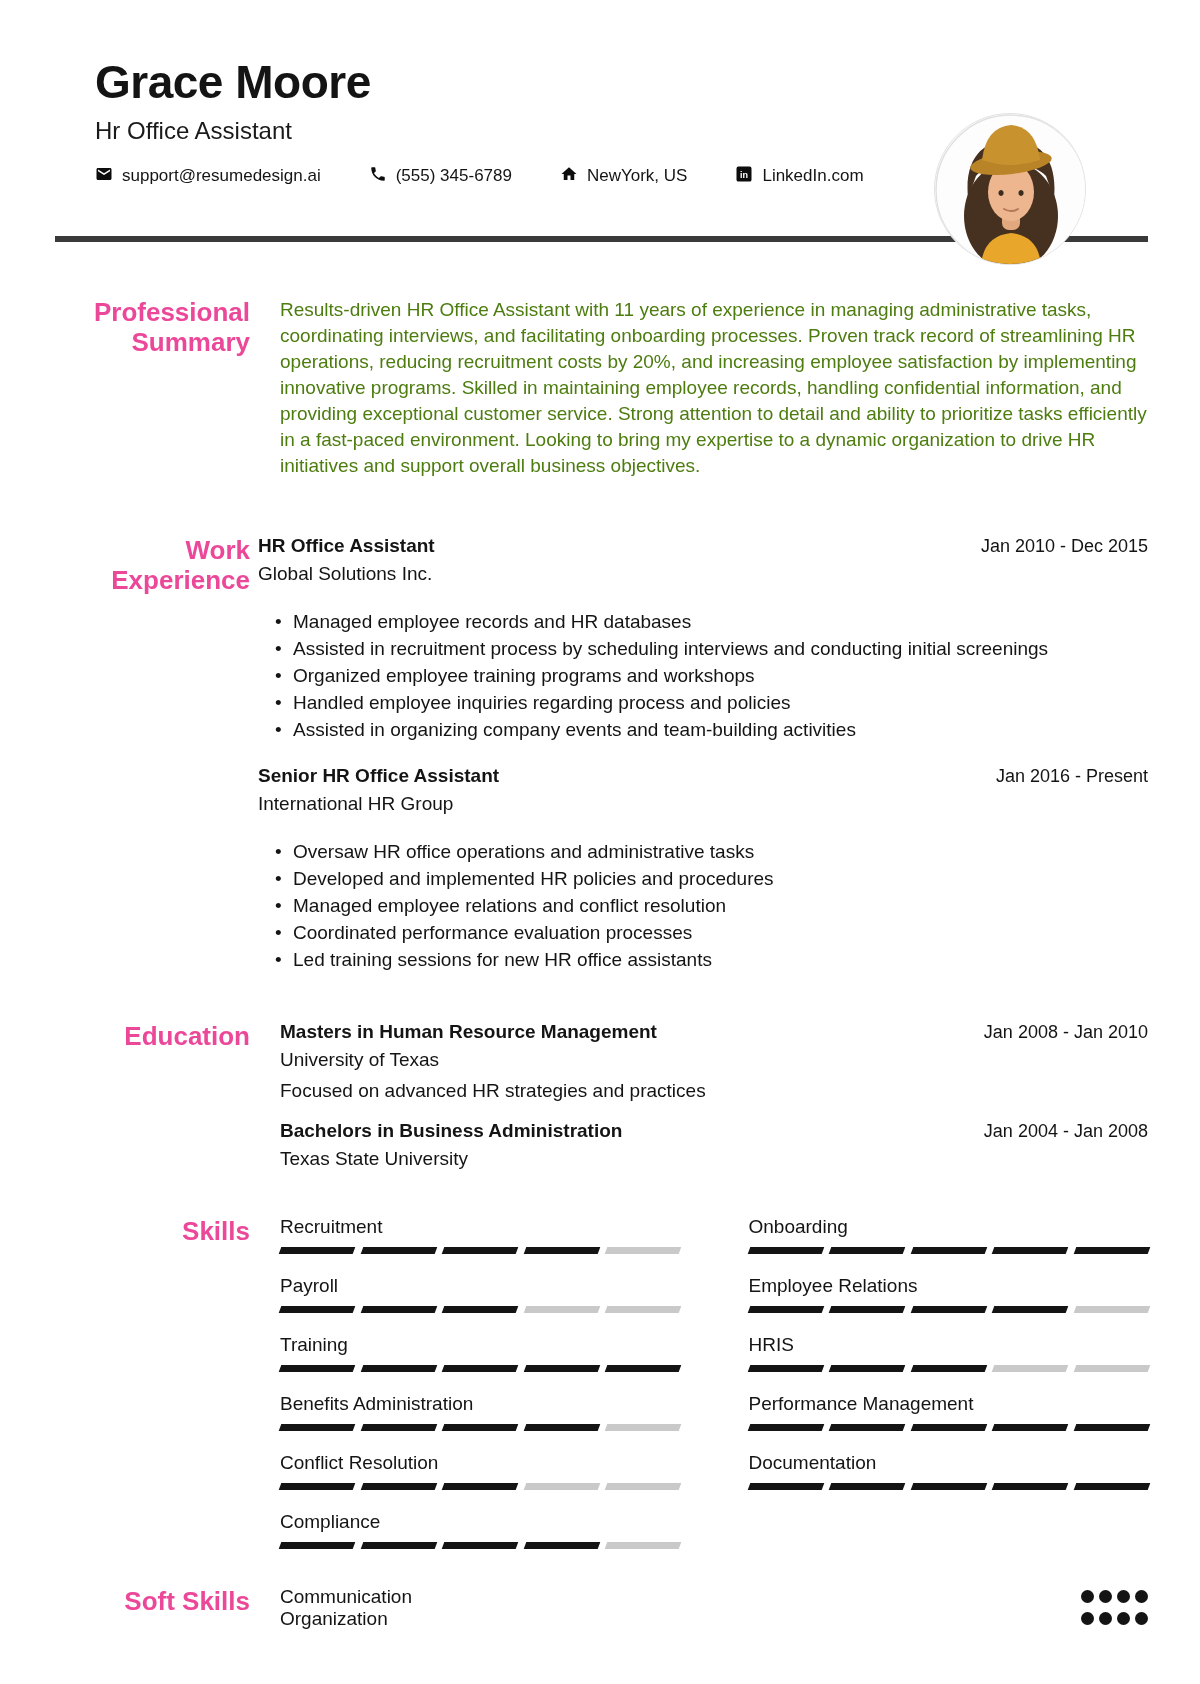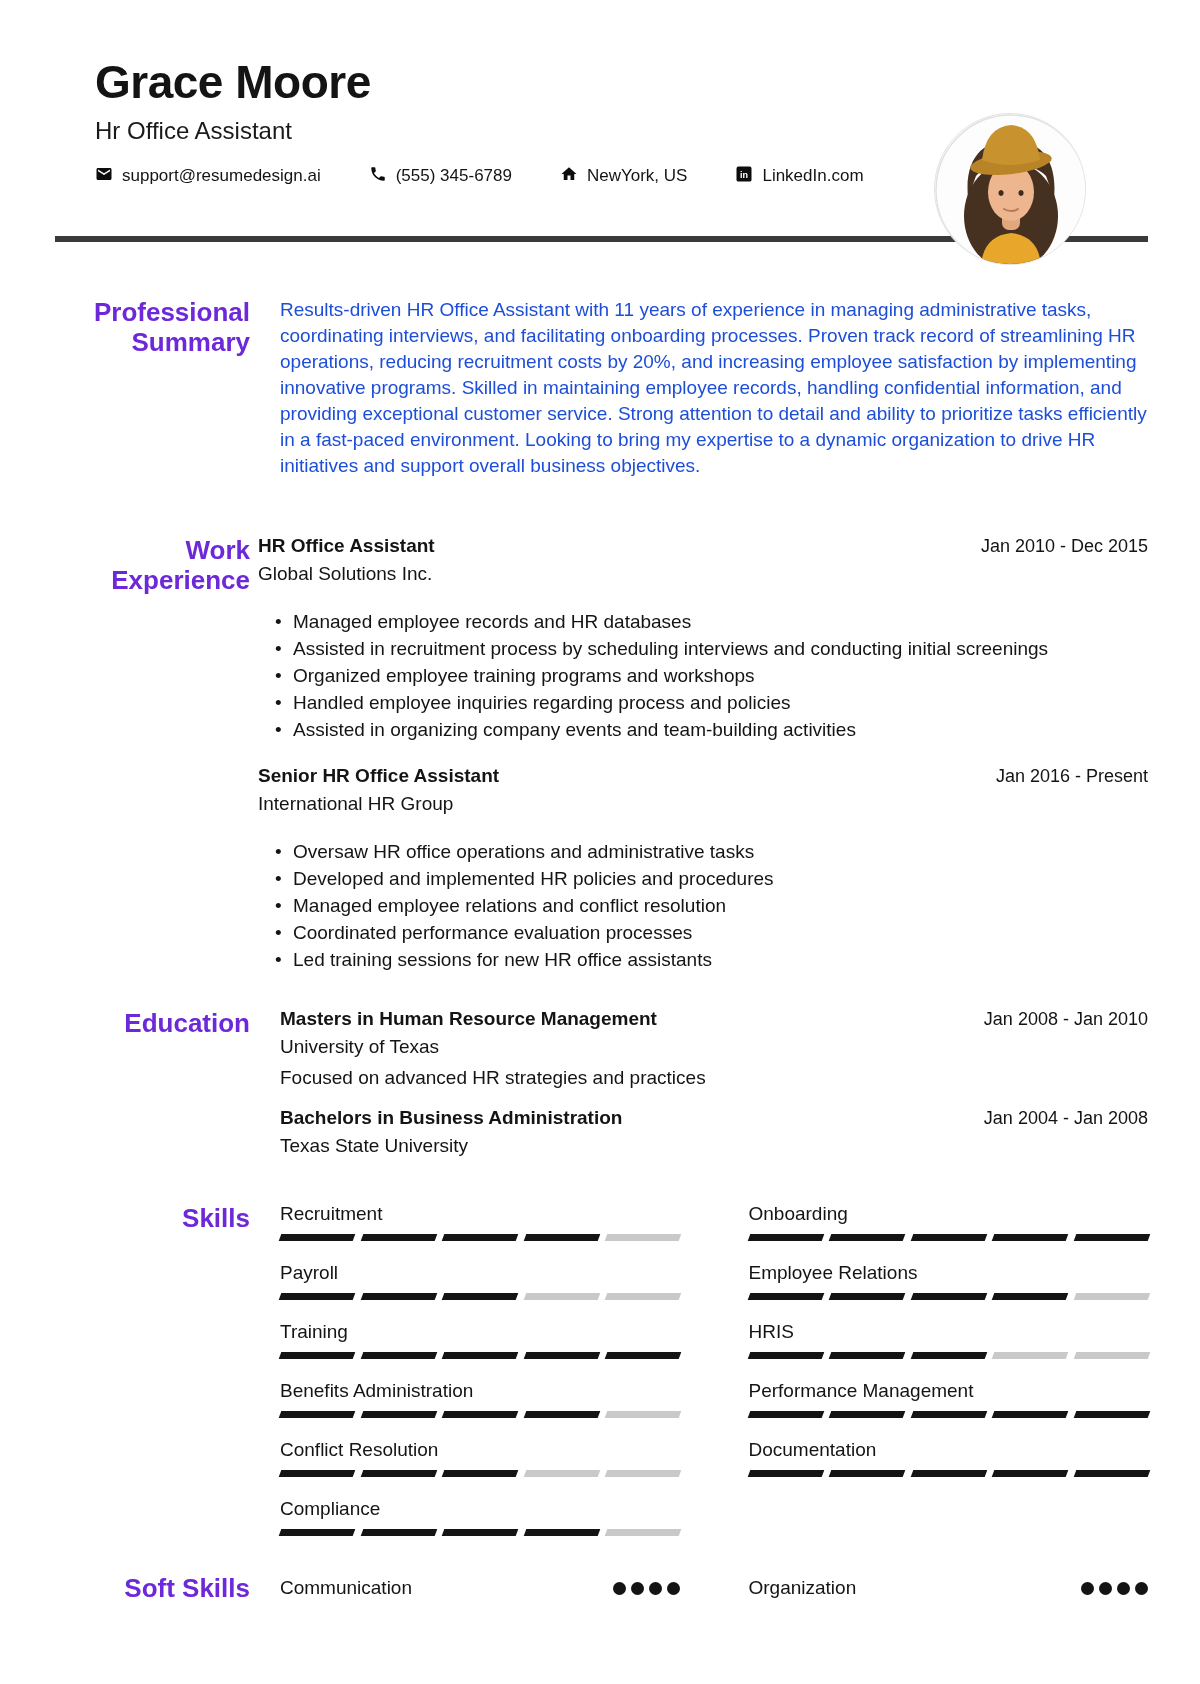--- a/index.html
+++ b/index.html
@@ -19,29 +19,29 @@
   .contact-item svg { width:18px; height:18px; fill:#0d0d0d; flex:0 0 auto; }
   .avatar-wrap {
     position:absolute; top:55px; right:62px; width:152px; height:152px;
     border-radius:50%; overflow:hidden; border:1px solid #e2e2e2; background:#fff;
   }
   .divider { height:6px; background:#3a3a3a; margin-top:48px; }
 
   
   .section { display:grid; grid-template-columns:195px 1fr; column-gap:30px; }
   .section-heading {
-    font-size:26px; font-weight:700; text-align:right; line-height:1.18; color:#6d28d9;
+    font-size:26px; font-weight:700; text-align:right; line-height:1.18; color:#ec4899;
   }
   .sec-summary    { margin-top:55px; }
   .sec-experience { margin-top:56px;gap:8px; }
-  .sec-education  { margin-top:35px; }
+  .sec-education  { margin-top:48px; }
   .sec-skills     { margin-top:46px; }
   .sec-soft       { margin-top:16px; }
 
-  .summary-text { font-size:19px; line-height:26px; color:#1d4ed8; }
+  .summary-text { font-size:19px; line-height:26px; color:#4d7c0f; }
 
   
   .job + .job { margin-top:22px; }
   .title-row { display:flex; justify-content:space-between; align-items:baseline; }
   .entry-title { font-size:19px; font-weight:700; }
   .entry-dates { font-size:18px; font-weight:400; white-space:nowrap; }
   .entry-sub { font-size:19px; margin-top:6px; }
   .job ul { list-style:none; margin-top:23px; font-size:19px; line-height:27px; }
   .job li { position:relative; padding-left:35px; }
   .job li::before { content:"\2022"; position:absolute; left:17px; }
@@ -53,21 +53,21 @@
   
   .skills-grid { display:grid; grid-template-columns:1fr 1fr; column-gap:69px; grid-auto-flow:row; }
   .skill-item { margin-bottom:21px; }
   .skill-label { font-size:19px; line-height:22px; }
   .skill-bar { display:flex; gap:8px; height:7px; margin-top:9px; }
   .seg { flex:1; transform:skewX(-20deg); }
   .seg.filled { background:#141414; }
   .seg.empty  { background:#c9c9c9; }
 
   
-  .soft-grid { display:grid; grid-template-columns:1fr 1fr; column-gap:69px; }
+  .soft-grid { display:grid; grid-template-columns:1fr; column-gap:69px; }
   .soft-item { display:flex; justify-content:space-between; align-items:center; font-size:19px; line-height:22px; }
   .dots { display:flex; gap:5px; }
   .dot { width:13px; height:13px; border-radius:50%; background:#141414; }
 </style>
 </head>
 <body>
 
 <div class="page">
 
   <header style="position:relative;margin-left:40px;">

